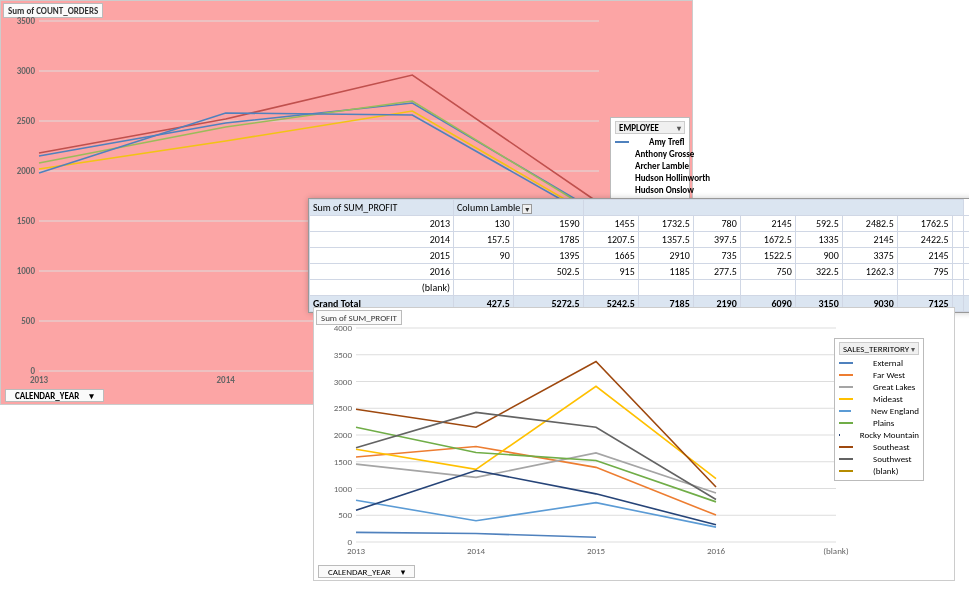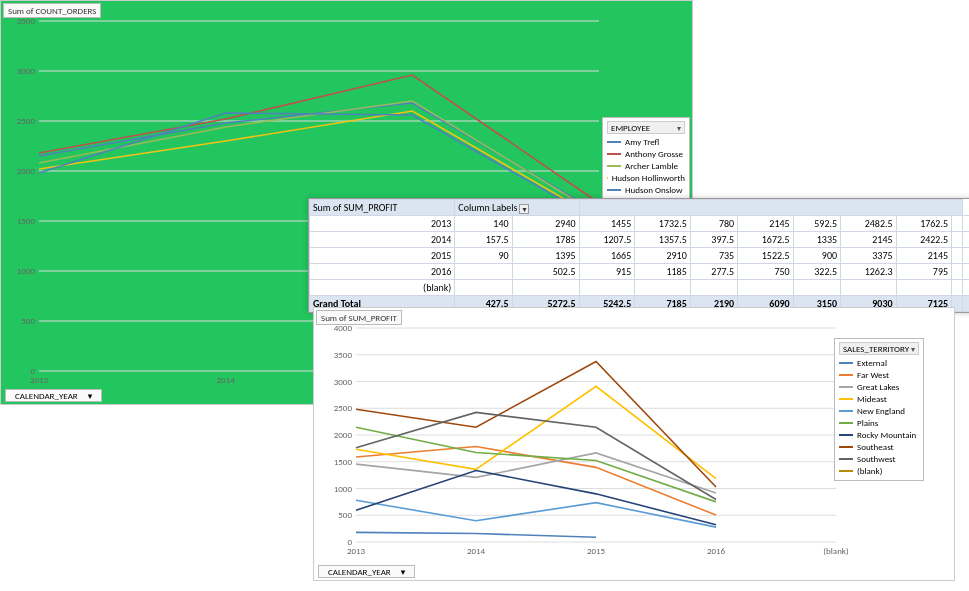--- a/index.html
+++ b/index.html
@@ -9,21 +9,22 @@
     height: 591px;
     font-family: Calibri, Arial, sans-serif;
     font-size: 10px;
     background: #fff;
     position: relative;
     overflow: hidden;
   }
   .chart-card {
     position: absolute;
     border: 1px solid #ccc;
-    background: #22c55e;
+    background: #fca5a5;
+    font-weight: bold;
   }
   .chart-title-btn {
     position: absolute;
     top: 2px; left: 2px;
     background: #fafafa;
     border: 1px solid #bbb;
     padding: 1px 4px;
     font-size: 9px;
     color: #333;
     cursor: default;
@@ -39,21 +40,21 @@
   }
   .legend-title {
     background: #f0f0f0;
     border: 1px solid #ccc;
     padding: 0 3px;
     margin-bottom: 2px;
     font-size: 9px;
     display: flex; justify-content: space-between; align-items: center;
   }
   .legend-title .arrow { font-size: 8px; color: #555; }
-  .legend-item { display: flex; align-items: center; gap: 4px; line-height: 12px; white-space: nowrap; }
+  .legend-item { display: flex; align-items: center; gap: 20px; line-height: 12px; white-space: nowrap; }
   .legend-swatch { width: 14px; height: 2px; }
   .pivot {
     position: absolute;
     top: 198px; left: 308px;
     width: 720px;
     border: 1px solid #999;
     background: #fff;
     font-size: 10px;
     box-shadow: 0 0 6px rgba(0,0,0,0.2);
   }
@@ -126,21 +127,21 @@
       <text x="38" y="368" text-anchor="middle" class="axis-label">2013</text>
       <text x="224.66666666666666" y="368" text-anchor="middle" class="axis-label">2014</text>
       <text x="411.3333333333333" y="368" text-anchor="middle" class="axis-label">2015</text>
       <text x="598" y="368" text-anchor="middle" class="axis-label">2016</text>
       <path d="M38 141 L224.66666666666666 108.00000000000003 L411.3333333333333 88 L598 198" stroke="#4f81bd" fill="none" stroke-width="1.6"></path>
       <path d="M38 138 L224.66666666666666 104 L411.3333333333333 60 L598 188" stroke="#c0504d" fill="none" stroke-width="1.6"></path>
       <path d="M38 148 L224.66666666666666 112 L411.3333333333333 86 L598 200" stroke="#9bbb59" fill="none" stroke-width="1.6"></path>
       <path d="M38 154 L224.66666666666666 126 L411.3333333333333 96 L598 204" stroke="#f2c314" fill="none" stroke-width="1.6"></path>
       <path d="M38 158 L224.66666666666666 98 L411.3333333333333 100 L598 206" stroke="#4f81bd" fill="none" stroke-width="1.6"></path>
     </svg>
-  <div class="legend-box" style="top:116px;right:2px;width:88px;margin-left:8px;">
+  <div class="legend-box" style="top:116px;right:2px;width:80px;margin-left:8px;">
     <div class="legend-title">
       <span>EMPLOYEE</span>
         <span class="arrow">▾</span>
     </div>
     <div id="legend1">
         <div class="legend-item">
           <span class="legend-swatch" style="background:#4f81bd"></span>
           <span>Amy Trefl</span>
         </div>
         <div class="legend-item">
@@ -165,29 +166,29 @@
     <span>CALENDAR_YEAR</span>
       <span>▾</span>
   </div>
 </div>
 
 <div class="pivot">
   <table>
     <tbody>
         <tr>
       <th class="hdr" colspan="2"><span>Sum of SUM_PROFIT</span></th>
-      <th class="hdr" colspan="2"><span>Column Labels</span><span class="drop-arrow">▾</span></th>
+      <th class="hdr" colspan="2"><span>Column Lamble</span><span class="drop-arrow">▾</span></th>
       <th class="hdr" colspan="8"></th>
     </tr>
     </tbody>
       <tbody id="pivotbody">
         <tr>
           <td class="rowlabel" colspan="2">2013</td>
-          <td>140</td>
-          <td>2940</td>
+          <td>130</td>
+          <td>1590</td>
           <td>1455</td>
           <td>1732.5</td>
           <td>780</td>
           <td>2145</td>
           <td>592.5</td>
           <td>2482.5</td>
           <td>1762.5</td>
           <td></td>
           <td>12720</td>
         </tr>

